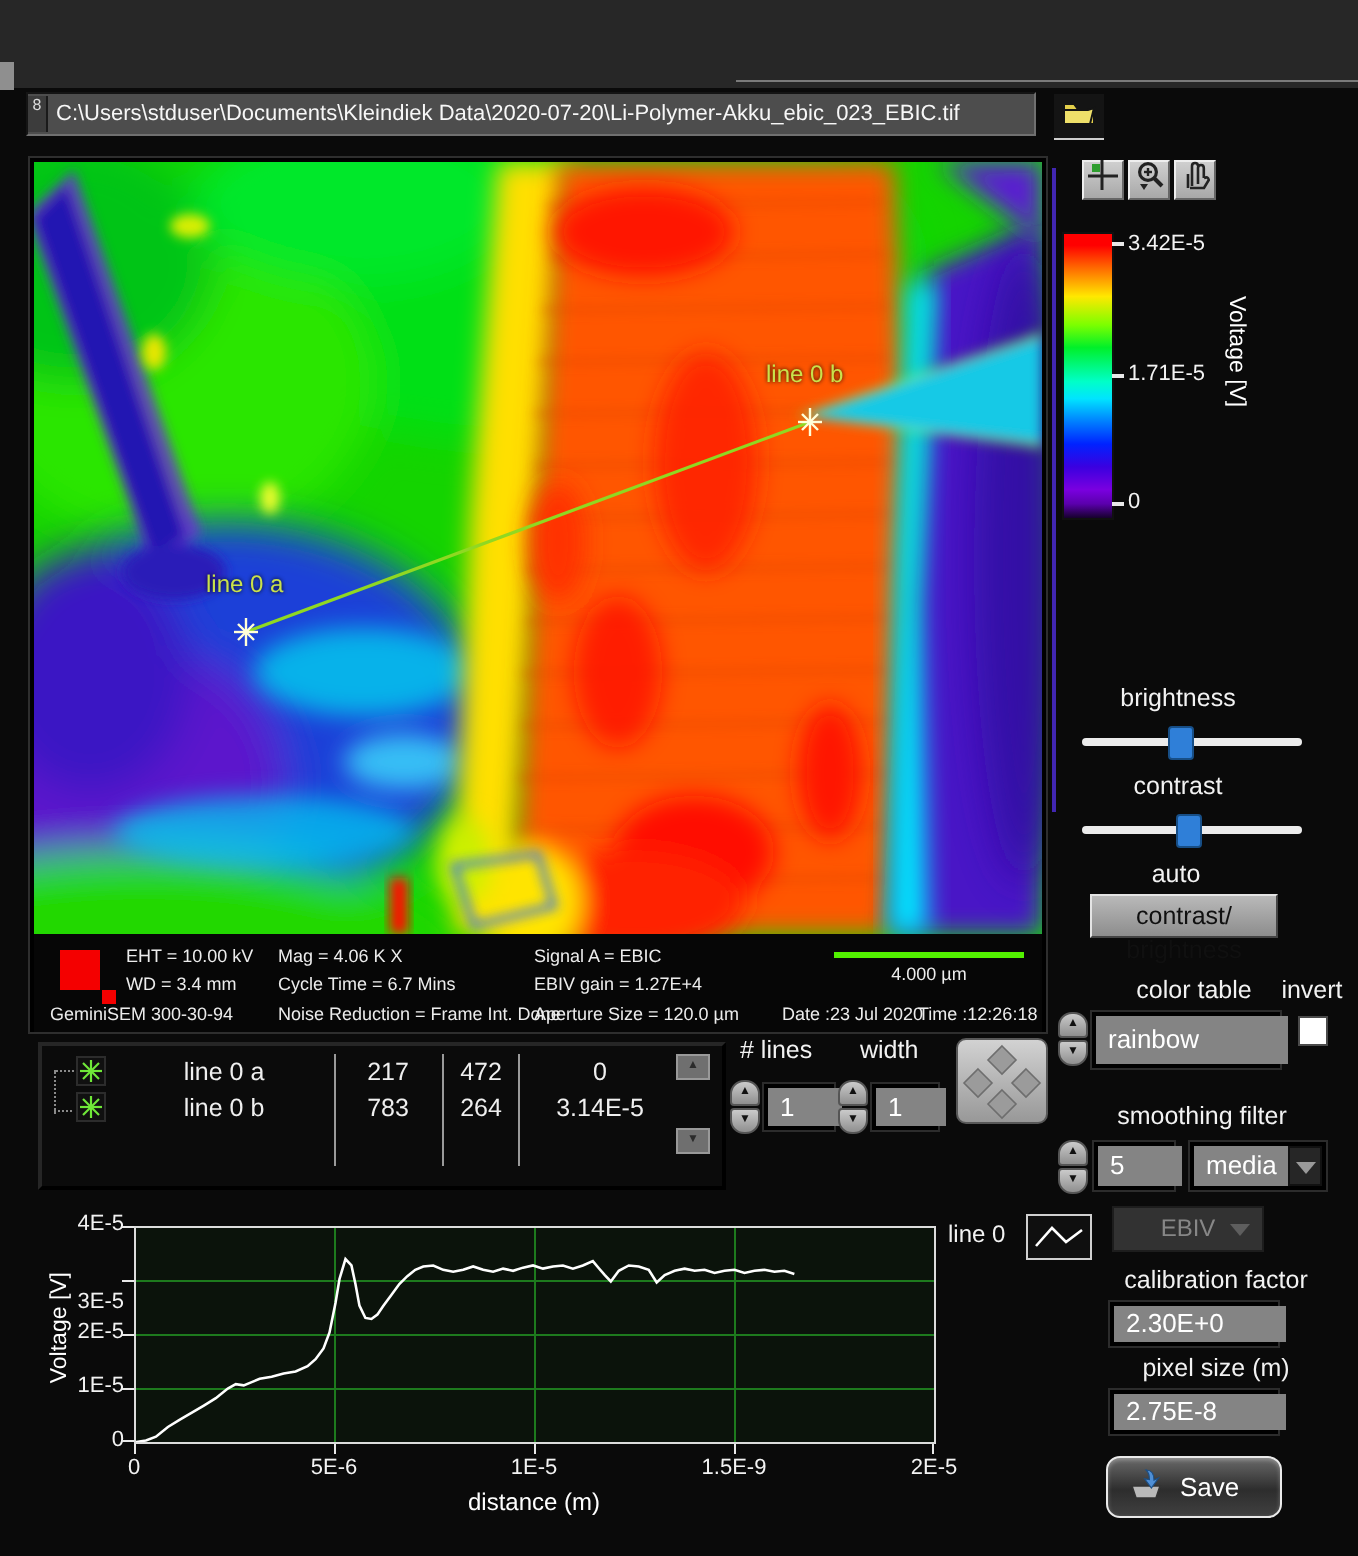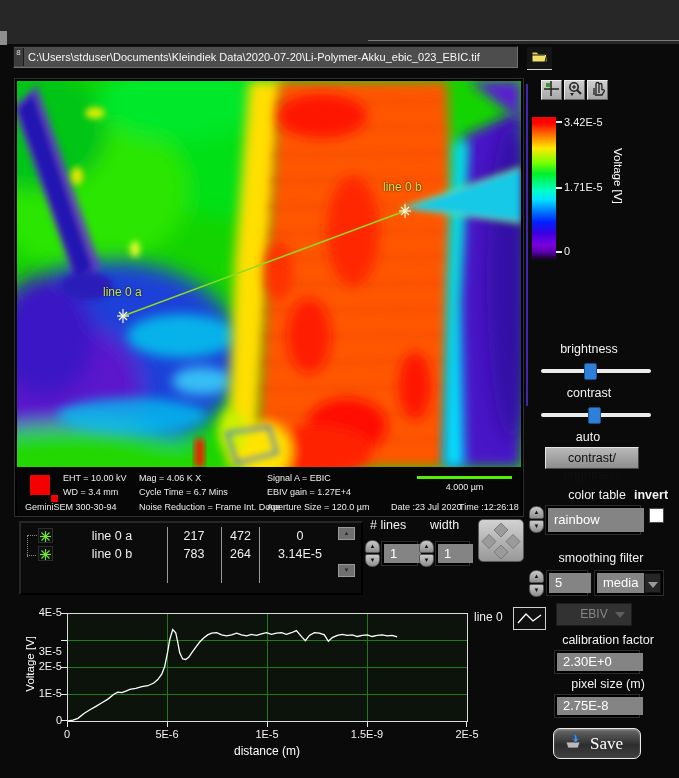--- a/index.html
+++ b/index.html
@@ -78,21 +78,21 @@
   .ebiv-drop{left:556px;top:603px;width:76px;height:23px;background:#323232;border:1px solid #1d1d1d;box-sizing:border-box;
     color:#878787;font-size:12px;line-height:21px;text-align:center;}
   .ebiv-arrow{position:absolute;right:6px;top:8px;width:0;height:0;border-left:5px solid transparent;
     border-right:5px solid transparent;border-top:6px solid #5e5e5e;}
 
   .legend-box{left:513px;top:607px;width:33px;height:23px;background:#0f0f0f;border:1px solid #cfcfcf;box-sizing:border-box;}
 
   .save-btn{left:553px;top:728px;width:88px;height:31px;border:1px solid #eaeaea;border-radius:7px;
     background:linear-gradient(180deg,#696969,#2d2d2d 55%,#404040);
     box-shadow:inset 0 1px 2px rgba(255,255,255,.3);
-    display:flex;align-items:center;gap:8px;padding-left:10px;box-sizing:border-box;color:#fff;font-size:17px;font-family:Liberation Serif, serif;}
+    display:flex;align-items:center;gap:8px;padding-left:10px;box-sizing:border-box;color:#fff;font-size:13px;}
 
   
   .tbl-panel{left:19px;top:521px;width:344px;height:74px;background:#0b0b0b;
     border:2px solid #262626;border-bottom-color:#000;border-right-color:#000;box-sizing:border-box;}
   .tbl-sep{position:absolute;width:1px;background:#9a9a9a;}
   .tbl-cell{position:absolute;color:#efefef;font-size:12.5px;text-align:center;white-space:nowrap;}
   .row-icon{position:absolute;width:15px;height:15px;background:#101010;border:1px solid #2c2c2c;box-sizing:border-box;}
   .tree{position:absolute;border-left:1px dotted #8a8a8a;border-top:1px dotted #8a8a8a;}
   .scroll-btn{position:absolute;width:17px;height:13px;background:#6f6f6f;border:1px solid #999;
     box-sizing:border-box;color:#2b2b2b;font-size:6px;line-height:11px;text-align:center;}
@@ -291,21 +291,21 @@
   <div class="lbl" style="left:553px;top:386px;width:72px;text-align:center;">contrast</div>
   <div class="track" style="left:541px;top:413px;"></div>
   <div class="thumb" style="left:588px;top:407px;"></div>
   <div class="lbl" style="left:566px;top:430px;width:44px;text-align:center;">auto</div>
   <div class="abs cb-btn">
     <div style="margin-top:2px;">contrast/</div>
     <div>brightness</div>
   </div>
 
   <div class="lbl" style="left:549px;top:488px;width:96px;text-align:center;">color table</div>
-  <div class="lbl" style="left:634px;top:488px;width:44px;text-align:left;font-weight:bold;">invert</div>
+  <div class="lbl" style="left:634px;top:488px;width:44px;text-align:center;">invert</div>
   <div class="spinner" style="left:529px;top:506px;">
     <div class="spin-b spin-up">▲</div>
     <div class="spin-b spin-dn">▼</div>
   </div>
   <div class="bezel" style="left:545px;top:505px;width:96px;height:30px;"></div>
   <div class="field-in" style="left:548px;top:508px;width:90px;height:24px;line-height:24px;">rainbow</div>
   <div class="abs checkbox"></div>
 
   <div class="lbl" style="left:531px;top:551px;width:140px;text-align:center;">smoothing filter</div>
   <div class="spinner" style="left:529px;top:570px;">

